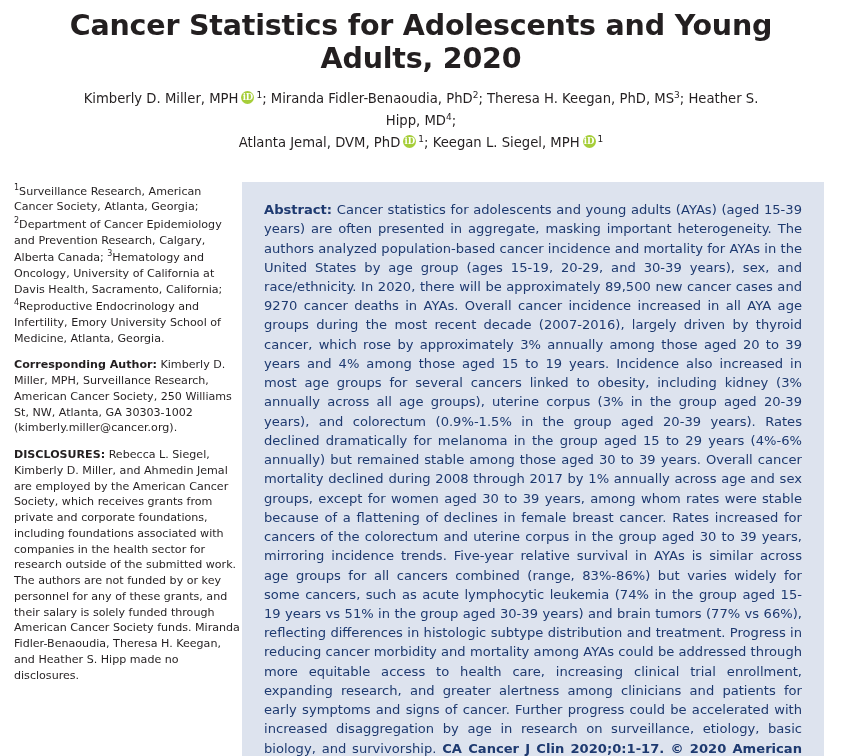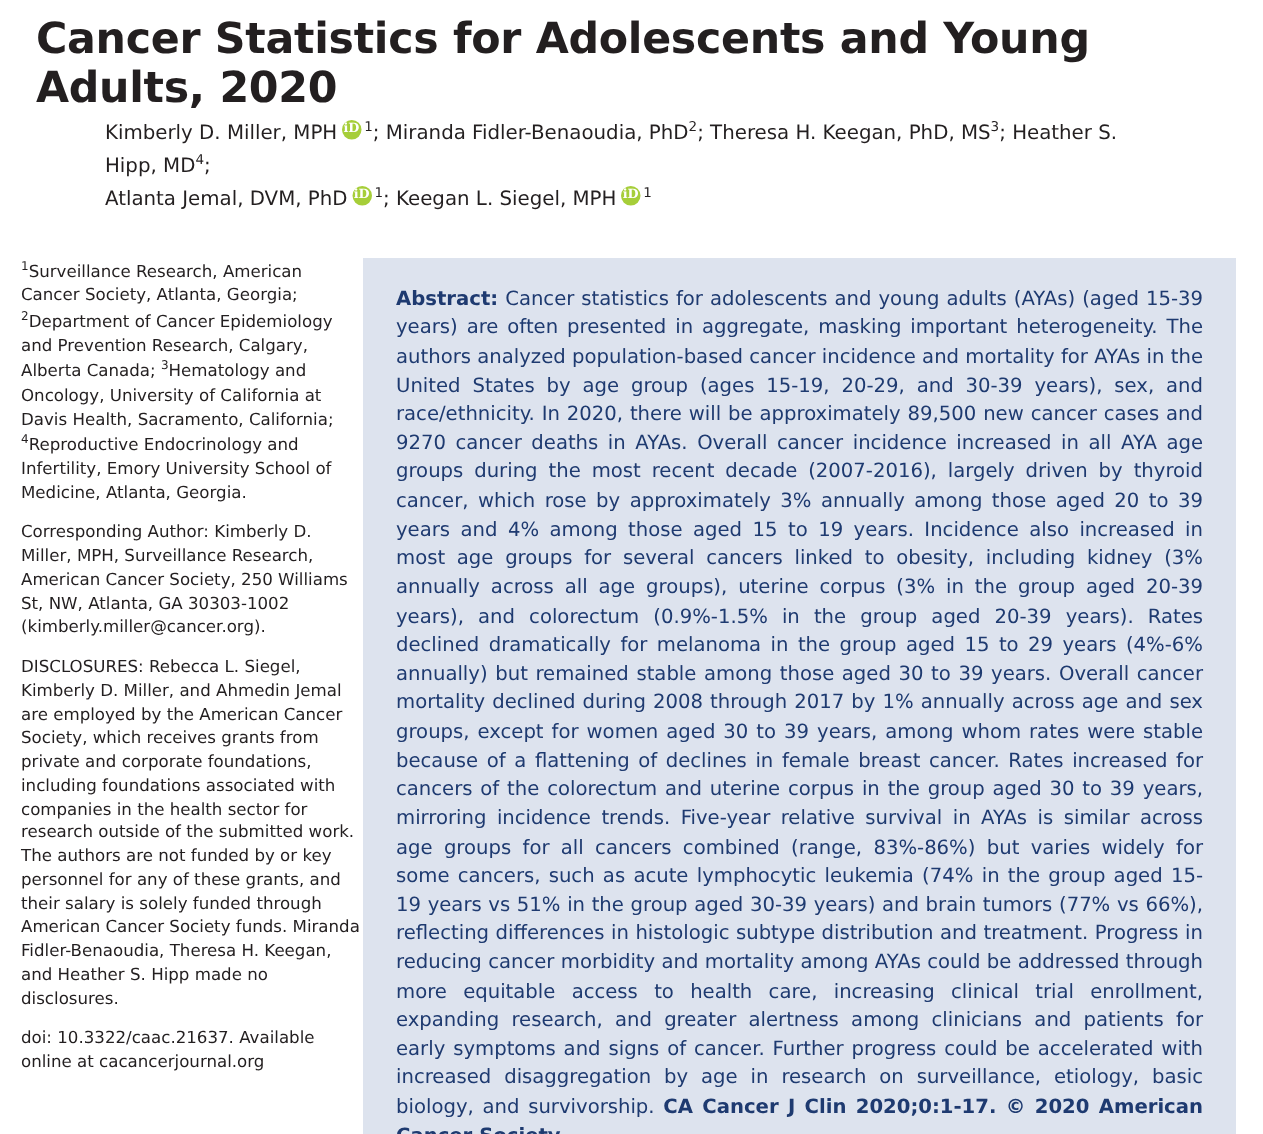--- a/index.html
+++ b/index.html
@@ -20,28 +20,29 @@
     height: 756px;
     position: relative;
     box-sizing: border-box;
     padding: 0;
   }
   .title {
     font-family: "DejaVu Sans", sans-serif;
     font-size: 28.5px;
     font-weight: bold;
     color: #231f20;
-    text-align: left;
+    text-align: center;
     letter-spacing: -0.2px;
     padding: 10px 24px 0 24px;
     line-height: 1.15;
   }
   .authors {
-    margin-top: 2px;
+    margin-top: 12px;
     padding: 0 70px;
+    text-align: center;
     font-size: 13.2px;
     color: #231f20;
     line-height: 1.65;
   }
   .authors sup {
     font-size: 9px;
     vertical-align: super;
   }
   .orcid {
     display: inline-block;
@@ -79,21 +80,21 @@
     box-sizing: border-box;
   }
   .left-col p {
     margin: 0 0 11px 0;
   }
   .left-col sup {
     font-size: 8px;
     vertical-align: super;
   }
   .left-col .strong {
-    font-weight: normal;
+    font-weight: bold;
     margin-top: 28px;
   }
   .abstract-box {
     flex: 1 1 auto;
     background: #dde3ee;
     color: #1e3a70;
     padding: 18px 22px 20px 22px;
     box-sizing: border-box;
     font-size: 13.1px;
     line-height: 1.47;
@@ -128,21 +129,20 @@
       <p><sup>1</sup><span>Surveillance Research, American Cancer Society, Atlanta, Georgia;</span>
         <sup>2</sup><span>Department of Cancer Epidemiology and Prevention Research, Calgary, Alberta Canada;</span>
         <sup>3</sup><span>Hematology and Oncology, University of California at Davis Health, Sacramento, California;</span>
         <sup>4</sup><span>Reproductive Endocrinology and Infertility, Emory University School of Medicine, Atlanta, Georgia.</span>
       </p>
 
       <p><span class="strong">Corresponding Author:</span><span> Kimberly D. Miller, MPH, Surveillance Research, American Cancer Society, 250 Williams St, NW, Atlanta, GA 30303-1002 (kimberly.miller@cancer.org).</span></p>
 
       <p><span class="strong">DISCLOSURES:</span><span> Rebecca L. Siegel, Kimberly D. Miller, and Ahmedin Jemal are employed by the American Cancer Society, which receives grants from private and corporate foundations, including foundations associated with companies in the health sector for research outside of the submitted work. The authors are not funded by or key personnel for any of these grants, and their salary is solely funded through American Cancer Society funds. Miranda Fidler-Benaoudia, Theresa H. Keegan, and Heather S. Hipp made no disclosures.</span></p>
 
-      <p><span>doi: 10.3322/caac.21637. Available online at cacancerjournal.org</span></p>
 
     </div>
 
     <div class="abstract-box">
       <span class="lead">Abstract:</span><span> Cancer statistics for adolescents and young adults (AYAs) (aged 15-39 years) are often presented in aggregate, masking important heterogeneity. The authors analyzed population-based cancer incidence and mortality for AYAs in the United States by age group (ages 15-19, 20-29, and 30-39 years), sex, and race/ethnicity. In 2020, there will be approximately 89,500 new cancer cases and 9270 cancer deaths in AYAs. Overall cancer incidence increased in all AYA age groups during the most recent decade (2007-2016), largely driven by thyroid cancer, which rose by approximately 3% annually among those aged 20 to 39 years and 4% among those aged 15 to 19 years. Incidence also increased in most age groups for several cancers linked to obesity, including kidney (3% annually across all age groups), uterine corpus (3% in the group aged 20-39 years), and colorectum (0.9%-1.5% in the group aged 20-39 years). Rates declined dramatically for melanoma in the group aged 15 to 29 years (4%-6% annually) but remained stable among those aged 30 to 39 years. Overall cancer mortality declined during 2008 through 2017 by 1% annually across age and sex groups, except for women aged 30 to 39 years, among whom rates were stable because of a flattening of declines in female breast cancer. Rates increased for cancers of the colorectum and uterine corpus in the group aged 30 to 39 years, mirroring incidence trends. Five-year relative survival in AYAs is similar across age groups for all cancers combined (range, 83%-86%) but varies widely for some cancers, such as acute lymphocytic leukemia (74% in the group aged 15-19 years vs 51% in the group aged 30-39 years) and brain tumors (77% vs 66%), reflecting differences in histologic subtype distribution and treatment. Progress in reducing cancer morbidity and mortality among AYAs could be addressed through more equitable access to health care, increasing clinical trial enrollment, expanding research, and greater alertness among clinicians and patients for early symptoms and signs of cancer. Further progress could be accelerated with increased disaggregation by age in research on surveillance, etiology, basic biology, and survivorship. </span><span class="cite">CA Cancer J Clin 2020;0:1-17. © 2020 American Cancer Society.</span>
 
       
     </div>
 
   </div>

